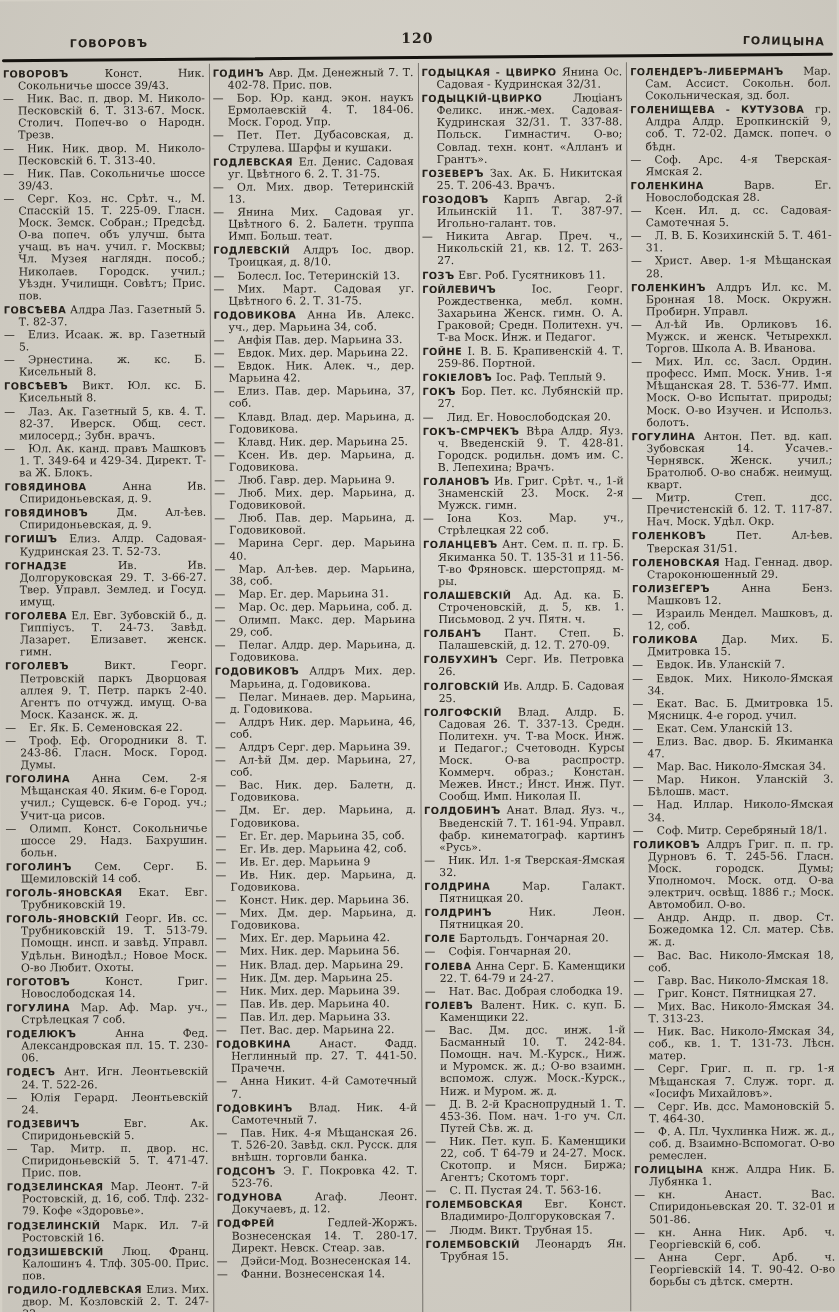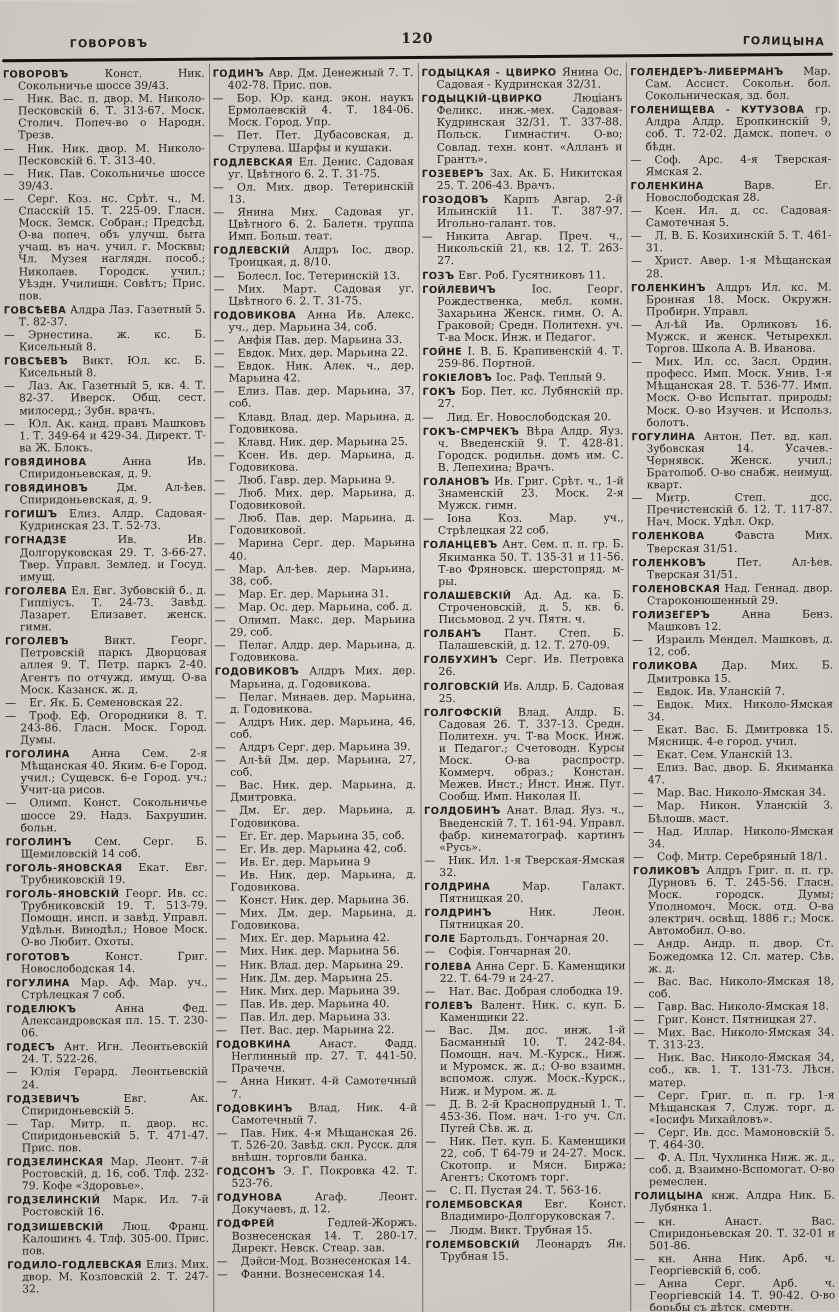--- a/index.html
+++ b/index.html
@@ -70,20 +70,21 @@
   </div>
   <div class="rule"></div>
   <div class="cols">
     <div class="col">
         <div class="entry head"><b class="hw">ГОВОРОВЪ </b><span>Конст. Ник. Сокольничье шоссе 39/43.</span></div>
         <div class="entry"><span class="dash">—</span><span>Ник. Вас. п. двор. М. Николо-Песковскій 6. Т. 313-67. Моск. Столич. Попеч-во о Народн. Трезв.</span></div>
         <div class="entry"><span class="dash">—</span><span>Ник. Ник. двор. М. Николо-Песковскій 6. Т. 313-40.</span></div>
         <div class="entry"><span class="dash">—</span><span>Ник. Пав. Сокольничье шоссе 39/43.</span></div>
         <div class="entry"><span class="dash">—</span><span>Серг. Коз. нс. Срѣт. ч., М. Спасскій 15. Т. 225-09. Гласн. Моск. Земск. Собран.; Предсѣд. О-ва попеч. объ улучш. быта учащ. въ нач. учил. г. Москвы; Чл. Музея наглядн. пособ.; Николаев. Городск. учил.; Уѣздн. Училищн. Совѣтъ; Прис. пов.</span></div>
         <div class="entry head"><b class="hw">ГОВСѢЕВА </b><span>Алдра Лаз. Газетный 5. Т. 82-37.</span></div>
+        <div class="entry"><span class="dash">—</span><span>Елиз. Исаак. ж. вр. Газетный 5.</span></div>
         <div class="entry"><span class="dash">—</span><span>Эрнестина. ж. кс. Б. Кисельный 8.</span></div>
         <div class="entry head"><b class="hw">ГОВСѢЕВЪ </b><span>Викт. Юл. кс. Б. Кисельный 8.</span></div>
         <div class="entry"><span class="dash">—</span><span>Лаз. Ак. Газетный 5, кв. 4. Т. 82-37. Иверск. Общ. сест. милосерд.; Зубн. врачъ.</span></div>
         <div class="entry"><span class="dash">—</span><span>Юл. Ак. канд. правъ Машковъ 1. Т. 349-64 и 429-34. Директ. Т-ва Ж. Блокъ.</span></div>
         <div class="entry head"><b class="hw">ГОВЯДИНОВА </b><span>Анна Ив. Спиридоньевская, д. 9.</span></div>
         <div class="entry head"><b class="hw">ГОВЯДИНОВЪ </b><span>Дм. Ал-ѣев. Спиридоньевская, д. 9.</span></div>
         <div class="entry head"><b class="hw">ГОГИШЪ </b><span>Елиз. Алдр. Садовая-Кудринская 23. Т. 52-73.</span></div>
         <div class="entry head"><b class="hw">ГОГНАДЗЕ </b><span>Ив. Ив. Долгоруковская 29. Т. 3-66-27. Твер. Управл. Землед. и Госуд. имущ.</span></div>
         <div class="entry head"><b class="hw">ГОГОЛЕВА </b><span>Ел. Евг. Зубовскій б., д. Гиппіусъ. Т. 24-73. Завѣд. Лазарет. Елизавет. женск. гимн.</span></div>
         <div class="entry head"><b class="hw">ГОГОЛЕВЪ </b><span>Викт. Георг. Петровскій паркъ Дворцовая аллея 9. Т. Петр. паркъ 2-40. Агентъ по отчужд. имущ. О-ва Моск. Казанск. ж. д.</span></div>
@@ -131,21 +132,21 @@
         <div class="entry"><span class="dash">—</span><span>Мар. Ал-ѣев. дер. Марьина, 38, соб.</span></div>
         <div class="entry"><span class="dash">—</span><span>Мар. Ег. дер. Марьина 31.</span></div>
         <div class="entry"><span class="dash">—</span><span>Мар. Ос. дер. Марьина, соб. д.</span></div>
         <div class="entry"><span class="dash">—</span><span>Олимп. Макс. дер. Марьина 29, соб.</span></div>
         <div class="entry"><span class="dash">—</span><span>Пелаг. Алдр. дер. Марьина, д. Годовикова.</span></div>
         <div class="entry head"><b class="hw">ГОДОВИКОВЪ </b><span>Алдръ Мих. дер. Марьина, д. Годовикова.</span></div>
         <div class="entry"><span class="dash">—</span><span>Пелаг. Минаев. дер. Марьина, д. Годовикова.</span></div>
         <div class="entry"><span class="dash">—</span><span>Алдръ Ник. дер. Марьина, 46, соб.</span></div>
         <div class="entry"><span class="dash">—</span><span>Алдръ Серг. дер. Марьина 39.</span></div>
         <div class="entry"><span class="dash">—</span><span>Ал-ѣй Дм. дер. Марьина, 27, соб.</span></div>
-        <div class="entry"><span class="dash">—</span><span>Вас. Ник. дер. Марьина, д. Дмитровка.</span></div>
+        <div class="entry"><span class="dash">—</span><span>Вас. Ник. дер. Балетн, д. Годовикова.</span></div>
         <div class="entry"><span class="dash">—</span><span>Дм. Ег. дер. Марьина, д. Годовикова.</span></div>
         <div class="entry"><span class="dash">—</span><span>Ег. Ег. дер. Марьина 35, соб.</span></div>
         <div class="entry"><span class="dash">—</span><span>Ег. Ив. дер. Марьина 42, соб.</span></div>
         <div class="entry"><span class="dash">—</span><span>Ив. Ег. дер. Марьина 9</span></div>
         <div class="entry"><span class="dash">—</span><span>Ив. Ник. дер. Марьина, д. Годовикова.</span></div>
         <div class="entry"><span class="dash">—</span><span>Конст. Ник. дер. Марьина 36.</span></div>
         <div class="entry"><span class="dash">—</span><span>Мих. Дм. дер. Марьина, д. Годовикова.</span></div>
         <div class="entry"><span class="dash">—</span><span>Мих. Ег. дер. Марьина 42.</span></div>
         <div class="entry"><span class="dash">—</span><span>Мих. Ник. дер. Марьина 56.</span></div>
         <div class="entry"><span class="dash">—</span><span>Ник. Влад. дер. Марьина 29.</span></div>
@@ -173,21 +174,21 @@
         <div class="entry head"><b class="hw">ГОЗЪ </b><span>Евг. Роб. Гусятниковъ 11.</span></div>
         <div class="entry head"><b class="hw">ГОЙЛЕВИЧЪ </b><span>Іос. Георг. Рождественка, мебл. комн. Захарьина Женск. гимн. О. А. Граковой; Средн. Политехн. уч. Т-ва Моск. Инж. и Педагог.</span></div>
         <div class="entry head"><b class="hw">ГОЙНЕ </b><span>І. В. Б. Крапивенскій 4. Т. 259-86. Портной.</span></div>
         <div class="entry head"><b class="hw">ГОКІЕЛОВЪ </b><span>Іос. Раф. Теплый 9.</span></div>
         <div class="entry head"><b class="hw">ГОКЪ </b><span>Бор. Пет. кс. Лубянскій пр. 27.</span></div>
         <div class="entry"><span class="dash">—</span><span>Лид. Ег. Новослободская 20.</span></div>
         <div class="entry head"><b class="hw">ГОКЪ-СМРЧЕКЪ </b><span>Вѣра Алдр. Яуз. ч. Введенскій 9. Т. 428-81. Городск. родильн. домъ им. С. В. Лепехина; Врачъ.</span></div>
         <div class="entry head"><b class="hw">ГОЛАНОВЪ </b><span>Ив. Григ. Срѣт. ч., 1-й Знаменскій 23. Моск. 2-я Мужск. гимн.</span></div>
         <div class="entry"><span class="dash">—</span><span>Іона Коз. Мар. уч., Стрѣлецкая 22 соб.</span></div>
         <div class="entry head"><b class="hw">ГОЛАНЦЕВЪ </b><span>Ант. Сем. п. п. гр. Б. Якиманка 50. Т. 135-31 и 11-56. Т-во Фряновск. шерстопряд. м-ры.</span></div>
-        <div class="entry head"><b class="hw">ГОЛАШЕВСКІЙ </b><span>Ад. Ад. ка. Б. Строченовскій, д. 5, кв. 6. Письмовод. 2 уч. Пятн. ч.</span></div>
+        <div class="entry head"><b class="hw">ГОЛАШЕВСКІЙ </b><span>Ад. Ад. ка. Б. Строченовскій, д. 5, кв. 1. Письмовод. 2 уч. Пятн. ч.</span></div>
         <div class="entry head"><b class="hw">ГОЛБАНЪ </b><span>Пант. Степ. Б. Палашевскій, д. 12. Т. 270-09.</span></div>
         <div class="entry head"><b class="hw">ГОЛБУХИНЪ </b><span>Серг. Ив. Петровка 26.</span></div>
         <div class="entry head"><b class="hw">ГОЛГОВСКІЙ </b><span>Ив. Алдр. Б. Садовая 25.</span></div>
         <div class="entry head"><b class="hw">ГОЛГОФСКІЙ </b><span>Влад. Алдр. Б. Садовая 26. Т. 337-13. Средн. Политехн. уч. Т-ва Моск. Инж. и Педагог.; Счетоводн. Курсы Моск. О-ва распростр. Коммерч. образ.; Констан. Межев. Инст.; Инст. Инж. Пут. Сообщ. Имп. Николая II.</span></div>
         <div class="entry head"><b class="hw">ГОЛДОБИНЪ </b><span>Анат. Влад. Яуз. ч., Введенскій 7. Т. 161-94. Управл. фабр. кинематограф. картинъ «Русь».</span></div>
         <div class="entry"><span class="dash">—</span><span>Ник. Ил. 1-я Тверская-Ямская 32.</span></div>
         <div class="entry head"><b class="hw">ГОЛДРИНА </b><span>Мар. Галакт. Пятницкая 20.</span></div>
         <div class="entry head"><b class="hw">ГОЛДРИНЪ </b><span>Ник. Леон. Пятницкая 20.</span></div>
         <div class="entry head"><b class="hw">ГОЛЕ </b><span>Бартольдъ. Гончарная 20.</span></div>
         <div class="entry"><span class="dash">—</span><span>Софія. Гончарная 20.</span></div>
@@ -208,21 +209,20 @@
         <div class="entry"><span class="dash">—</span><span>Соф. Арс. 4-я Тверская-Ямская 2.</span></div>
         <div class="entry head"><b class="hw">ГОЛЕНКИНА </b><span>Варв. Ег. Новослободская 28.</span></div>
         <div class="entry"><span class="dash">—</span><span>Ксен. Ил. д. сс. Садовая-Самотечная 5.</span></div>
         <div class="entry"><span class="dash">—</span><span>Л. В. Б. Козихинскій 5. Т. 461-31.</span></div>
         <div class="entry"><span class="dash">—</span><span>Христ. Авер. 1-я Мѣщанская 28.</span></div>
         <div class="entry head"><b class="hw">ГОЛЕНКИНЪ </b><span>Алдръ Ил. кс. М. Бронная 18. Моск. Окружн. Пробирн. Управл.</span></div>
         <div class="entry"><span class="dash">—</span><span>Ал-ѣй Ив. Орликовъ 16. Мужск. и женск. Четырехкл. Торгов. Школа А. В. Иванова.</span></div>
         <div class="entry"><span class="dash">—</span><span>Мих. Ил. сс. Засл. Ордин. професс. Имп. Моск. Унив. 1-я Мѣщанская 28. Т. 536-77. Имп. Моск. О-во Испытат. природы; Моск. О-во Изучен. и Использ. болотъ.</span></div>
         <div class="entry head"><b class="hw">ГОГУЛИНА </b><span>Антон. Пет. вд. кап. Зубовская 14. Усачев.-Чернявск. Женск. учил.; Братолюб. О-во снабж. неимущ. кварт.</span></div>
         <div class="entry"><span class="dash">—</span><span>Митр. Степ. дсс. Пречистенскій б. 12. Т. 117-87. Нач. Моск. Удѣл. Окр.</span></div>
-        <div class="entry head"><b class="hw">ГОЛЕНКОВА </b><span>Фавста Мих. Тверская 31/51.</span></div>
         <div class="entry head"><b class="hw">ГОЛЕНКОВЪ </b><span>Пет. Ал-ѣев. Тверская 31/51.</span></div>
         <div class="entry head"><b class="hw">ГОЛЕНОВСКАЯ </b><span>Над. Геннад. двор. Староконюшенный 29.</span></div>
         <div class="entry head"><b class="hw">ГОЛИЗЕГЕРЪ </b><span>Анна Бенз. Машковъ 12.</span></div>
         <div class="entry"><span class="dash">—</span><span>Израиль Мендел. Машковъ, д. 12, соб.</span></div>
         <div class="entry head"><b class="hw">ГОЛИКОВА </b><span>Дар. Мих. Б. Дмитровка 15.</span></div>
         <div class="entry"><span class="dash">—</span><span>Евдок. Ив. Уланскій 7.</span></div>
         <div class="entry"><span class="dash">—</span><span>Евдок. Мих. Николо-Ямская 34.</span></div>
         <div class="entry"><span class="dash">—</span><span>Екат. Вас. Б. Дмитровка 15. Мясницк. 4-е город. учил.</span></div>
         <div class="entry"><span class="dash">—</span><span>Екат. Сем. Уланскій 13.</span></div>
         <div class="entry"><span class="dash">—</span><span>Елиз. Вас. двор. Б. Якиманка 47.</span></div>

